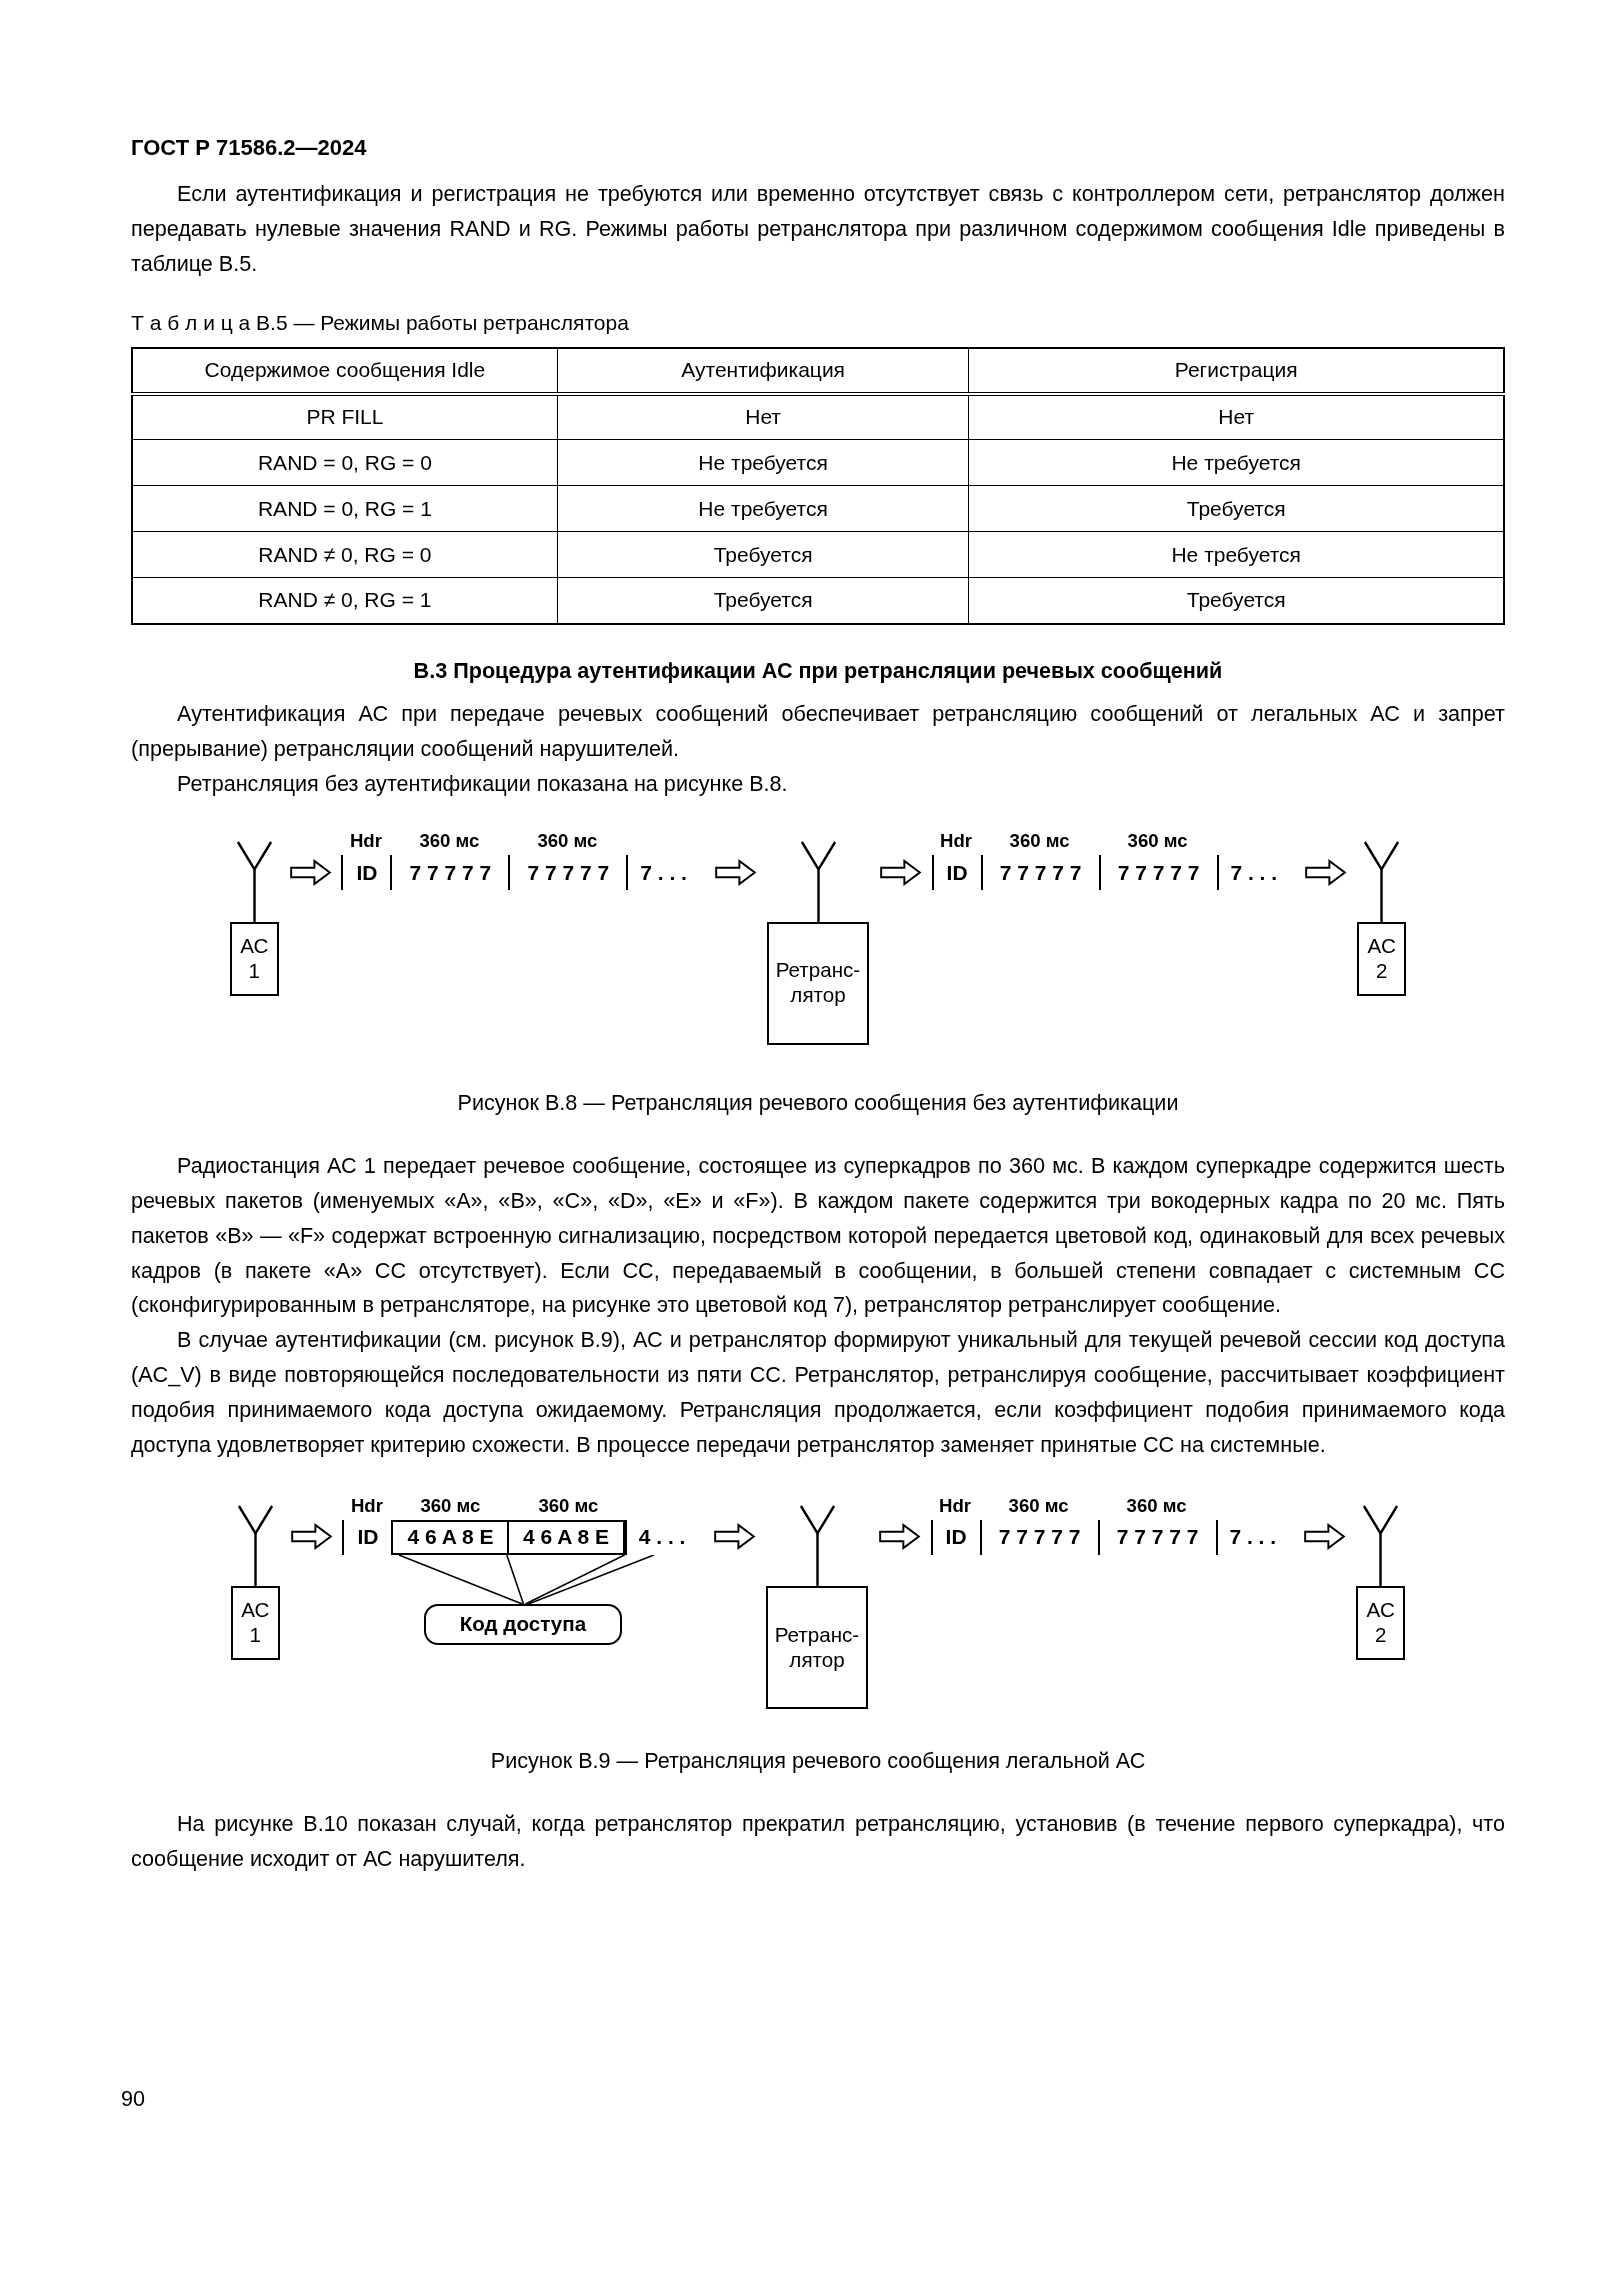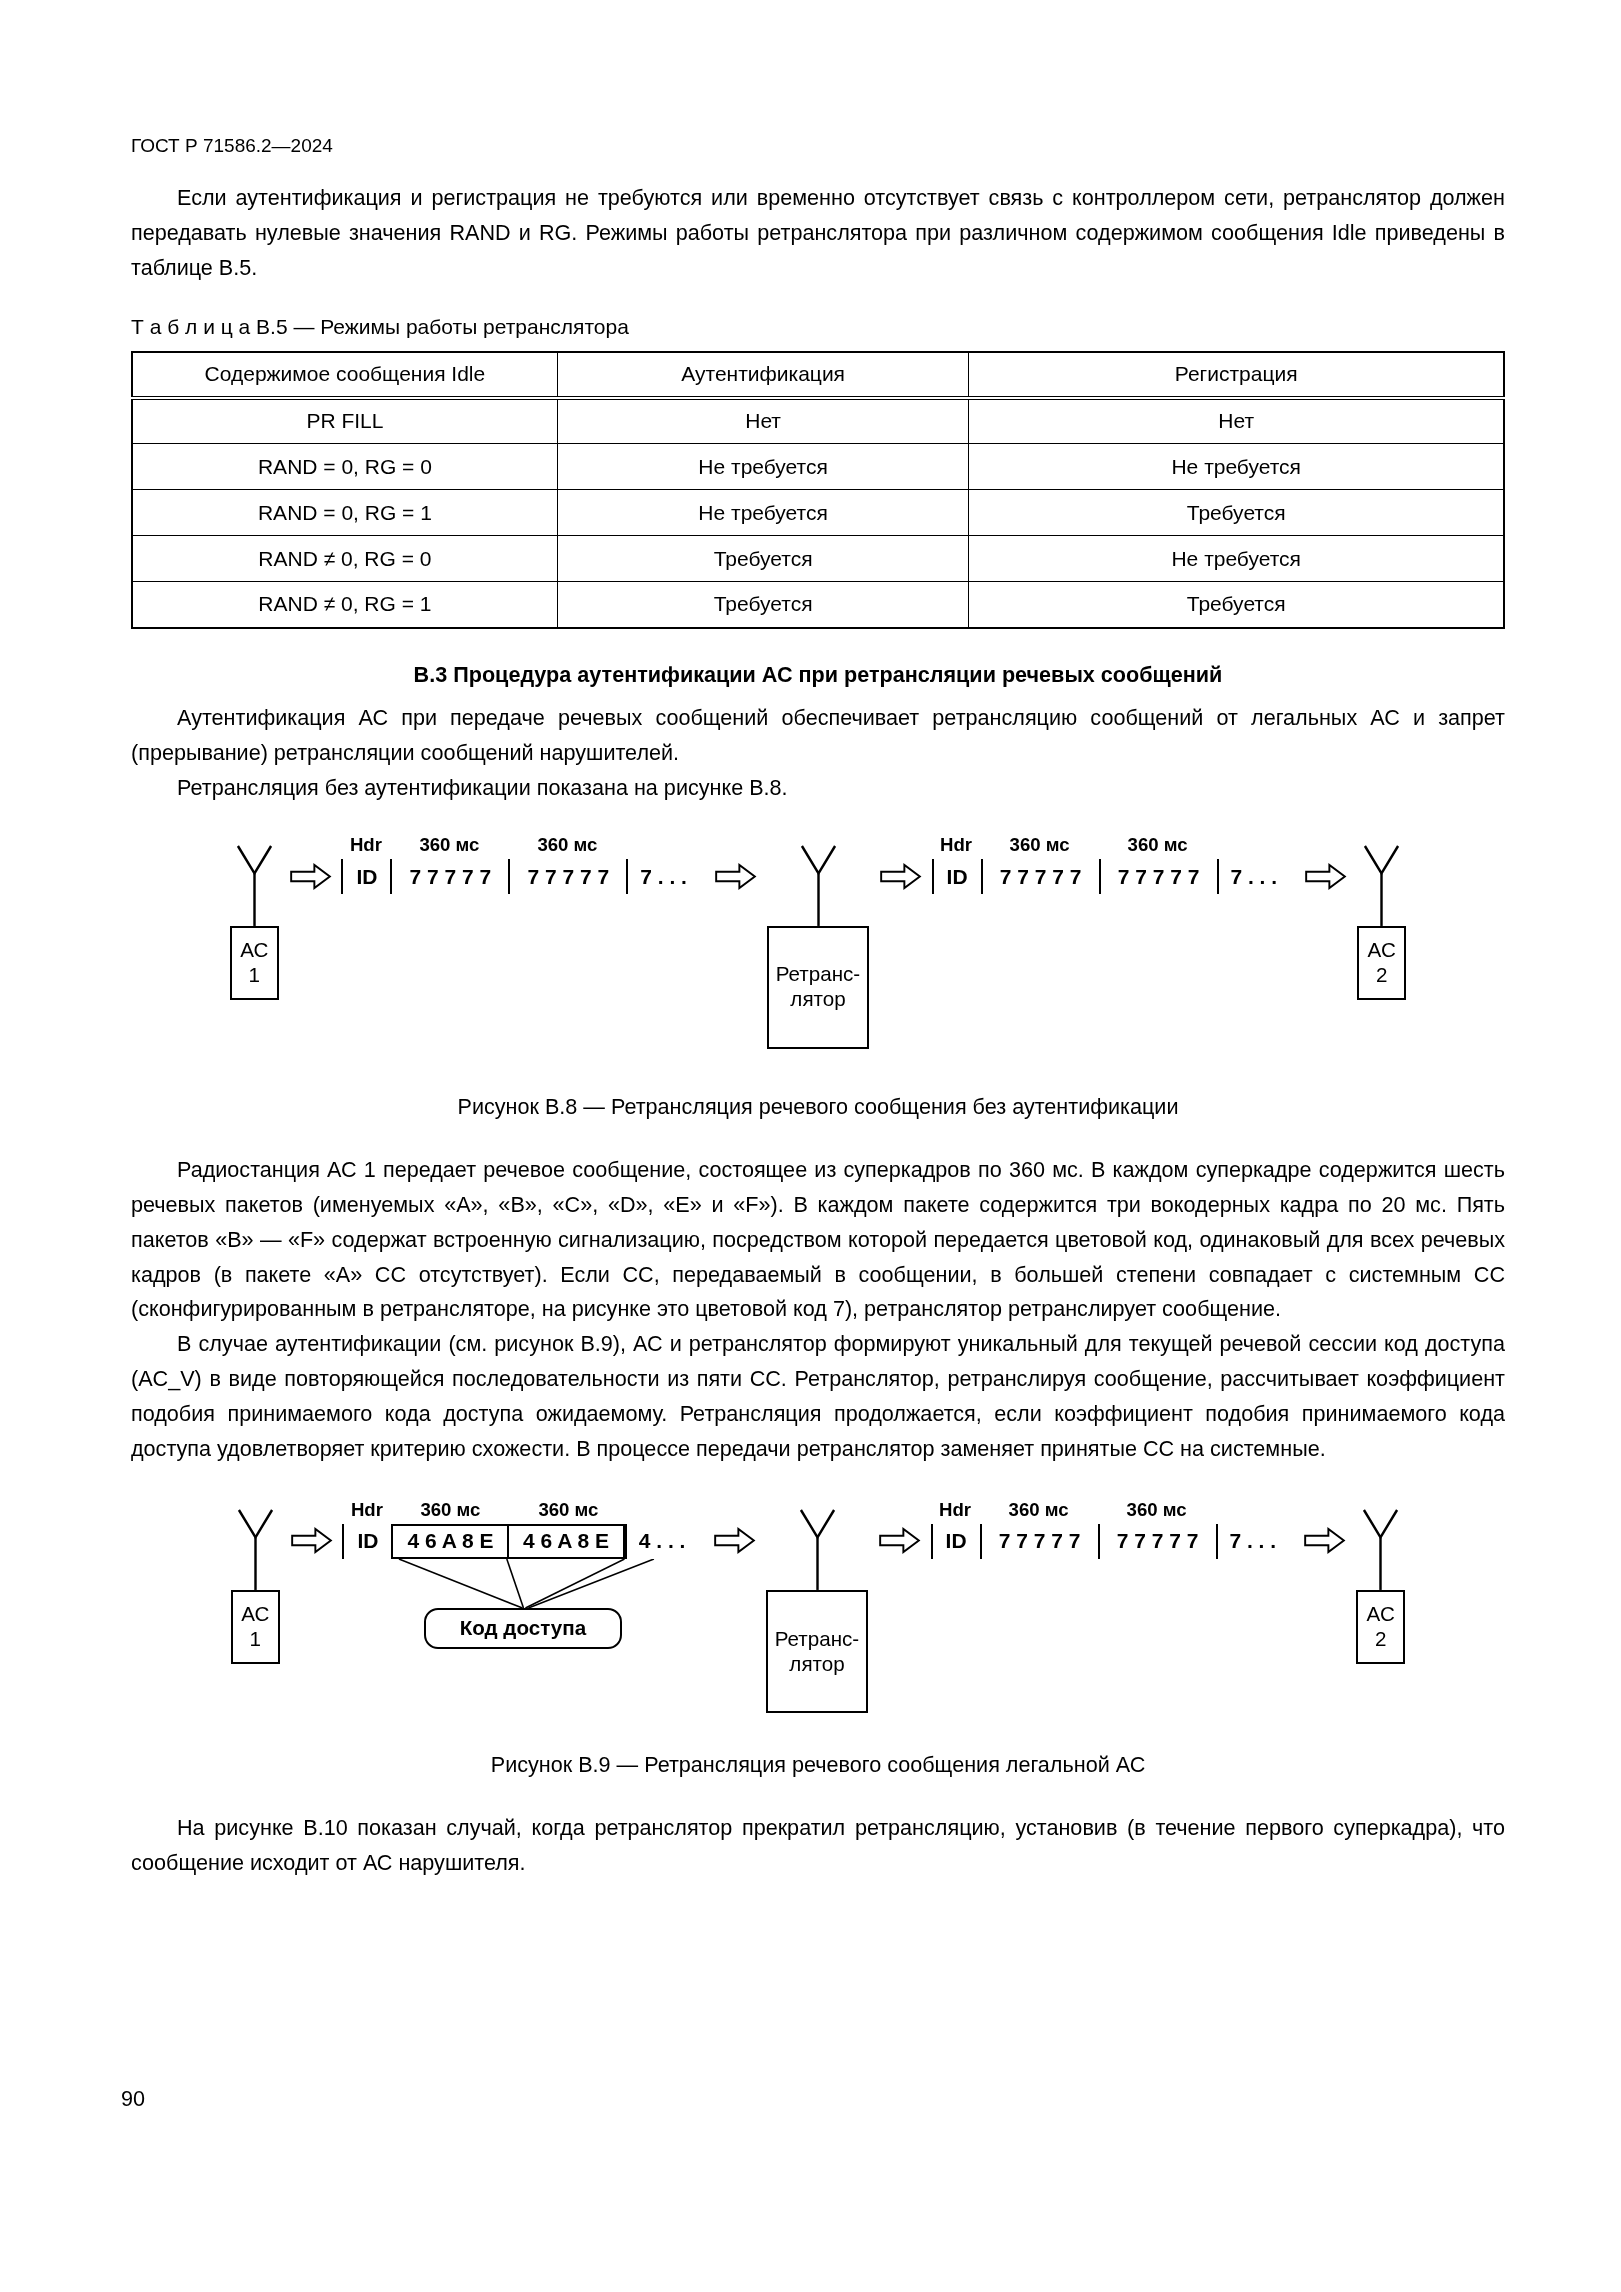--- a/index.html
+++ b/index.html
@@ -3,21 +3,21 @@
 <meta charset="utf-8">
 <style>
   * { margin:0; padding:0; box-sizing:border-box; }
   html,body { background:#ffffff; }
   body {
     width:1621px; height:2293px; position:relative; overflow:hidden;
     font-family:"Liberation Sans", sans-serif; color:#000;
   }
   .page { padding:135px 116px 0 131px; }
 
-  .doc-header { font-size:19px; font-weight:normal; margin-bottom:24px; }
+  .doc-header { font-size:22px; font-weight:bold; margin-bottom:16px; }
 
   p.body {
     font-size:21.6px; line-height:1.62; text-align:justify; text-indent:46px;
   }
 
   .table-caption { margin:29px 0 11.8px; font-size:21px; }
   .table-caption .spaced { }
 
   table.gost {
     width:100%; border-collapse:collapse; border:2.5px solid #000;

